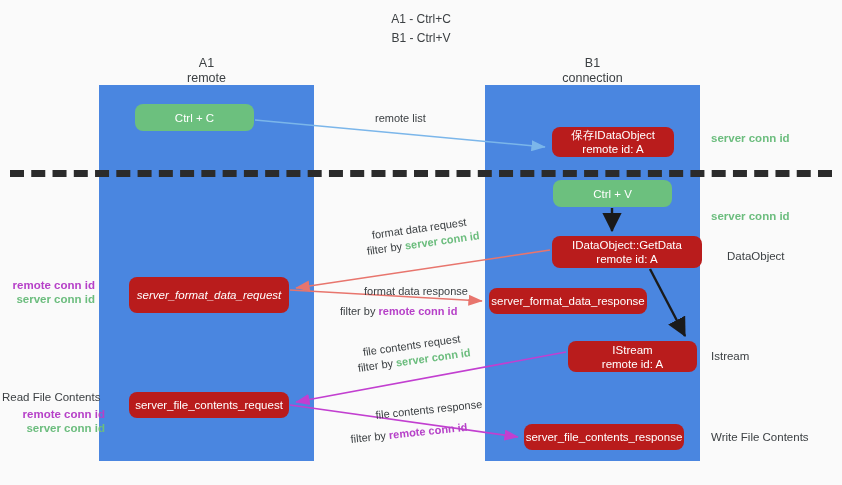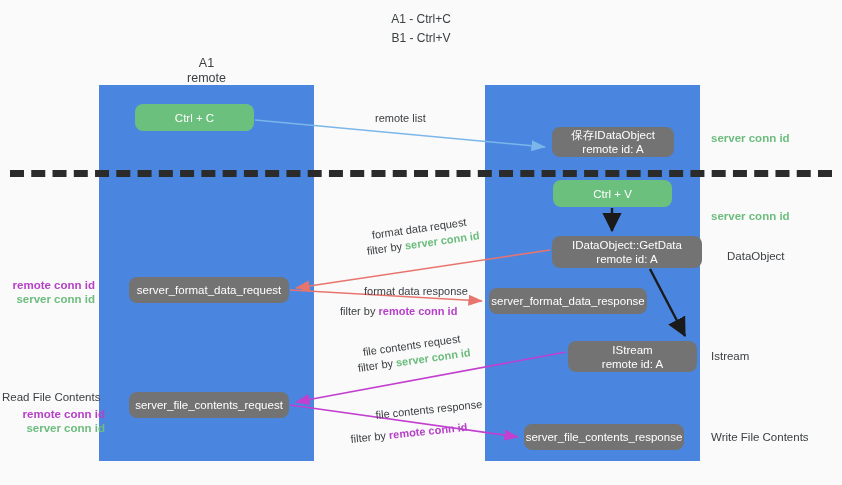--- a/index.html
+++ b/index.html
@@ -64,27 +64,27 @@
     justify-content: center;
     text-align: center;
     font-size: 11.5px;
     color: #ffffff;
     line-height: 14px;
     white-space: pre;
     box-sizing: border-box;
     border-radius: 8px;
   }
   .box.green  { background: #6cc07e; }
-  .box.orange { background: #737373; }
+  .box.orange { background: #b91c1c; }
 
   #box-ctrlc   { left: 135px; top: 104px; width: 119px; height: 27px; }
   #box-idata   { left: 552px; top: 127px; width: 122px; height: 30px; }
   #box-ctrlv   { left: 553px; top: 180px; width: 119px; height: 27px; }
   #box-getdata { left: 552px; top: 236px; width: 150px; height: 32px; }
-  #box-sfdreq  { left: 129px; top: 277px; width: 160px; height: 26px; }
+  #box-sfdreq  { left: 129px; top: 277px; width: 160px; height: 36px; font-style: italic; }
   #box-sfdresp { left: 489px; top: 288px; width: 158px; height: 26px; }
   #box-istream { left: 568px; top: 341px; width: 129px; height: 31px; }
   #box-sfcreq  { left: 129px; top: 392px; width: 160px; height: 26px; }
   #box-sfcresp { left: 524px; top: 424px; width: 160px; height: 26px; }
 
   
   .side-label {
     position: absolute;
     font-size: 11.5px;
     color: #3c4043;
@@ -142,20 +142,22 @@
 <div id="canvas">
 
   <div class="title" id="diagram-title">A1 - Ctrl+C
 B1 - Ctrl+V</div>
 
   <div class="column" id="col-a"></div>
   <div class="column" id="col-b"></div>
 
   <div class="col-header" id="hdr-a">A1
 remote</div>
+  <div class="col-header" id="hdr-b">B1
+connection</div>
 
   <svg id="svg-arrows">
     <defs>
       <marker id="ah-blue" markerWidth="9" markerHeight="7" refX="8.5" refY="3.5" orient="auto">
         <polygon points="0,0 9,3.5 0,7" fill="#7bb6ea"></polygon>
       </marker>
       <marker id="ah-red" markerWidth="9" markerHeight="7" refX="8.5" refY="3.5" orient="auto">
         <polygon points="0,0 9,3.5 0,7" fill="#e8756d"></polygon>
       </marker>
       <marker id="ah-mag" markerWidth="9" markerHeight="7" refX="8.5" refY="3.5" orient="auto">

